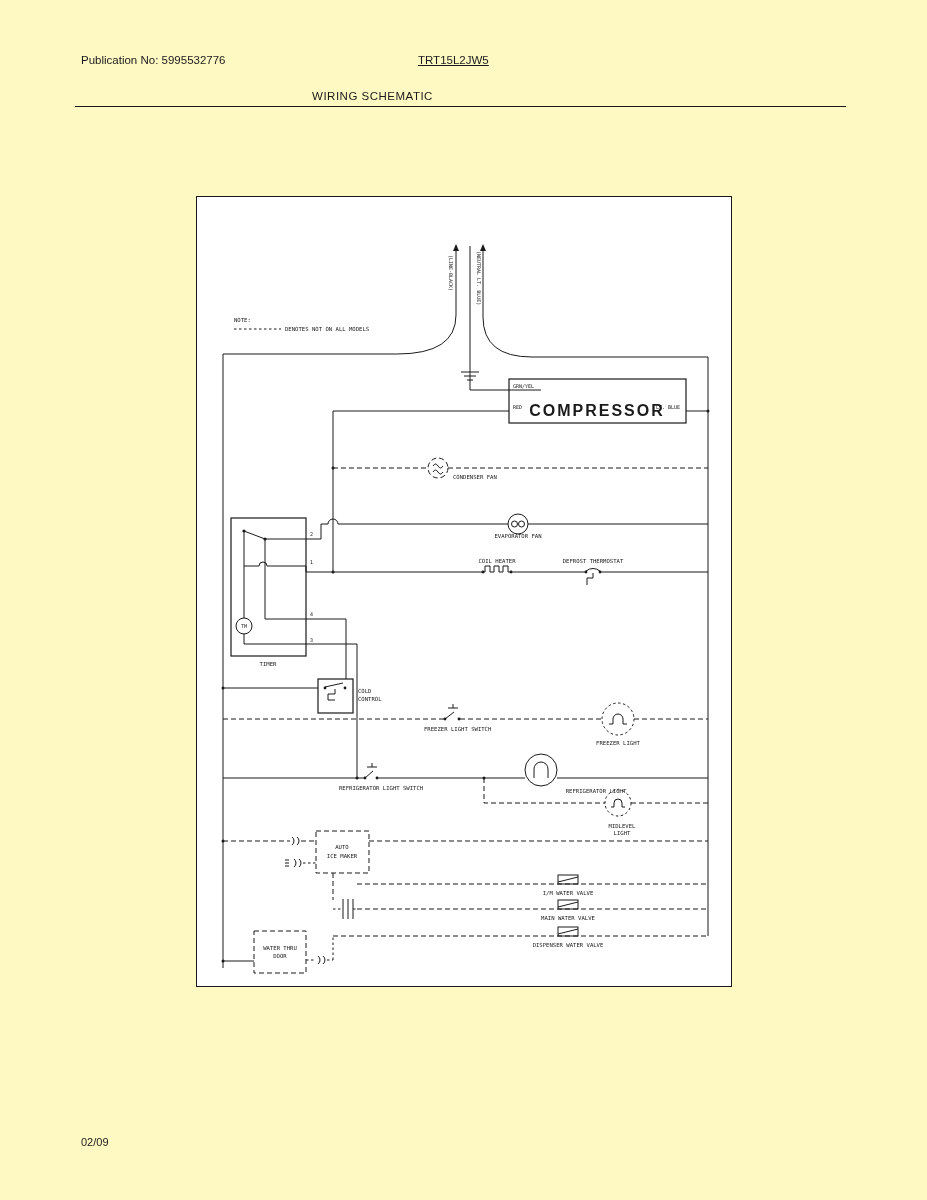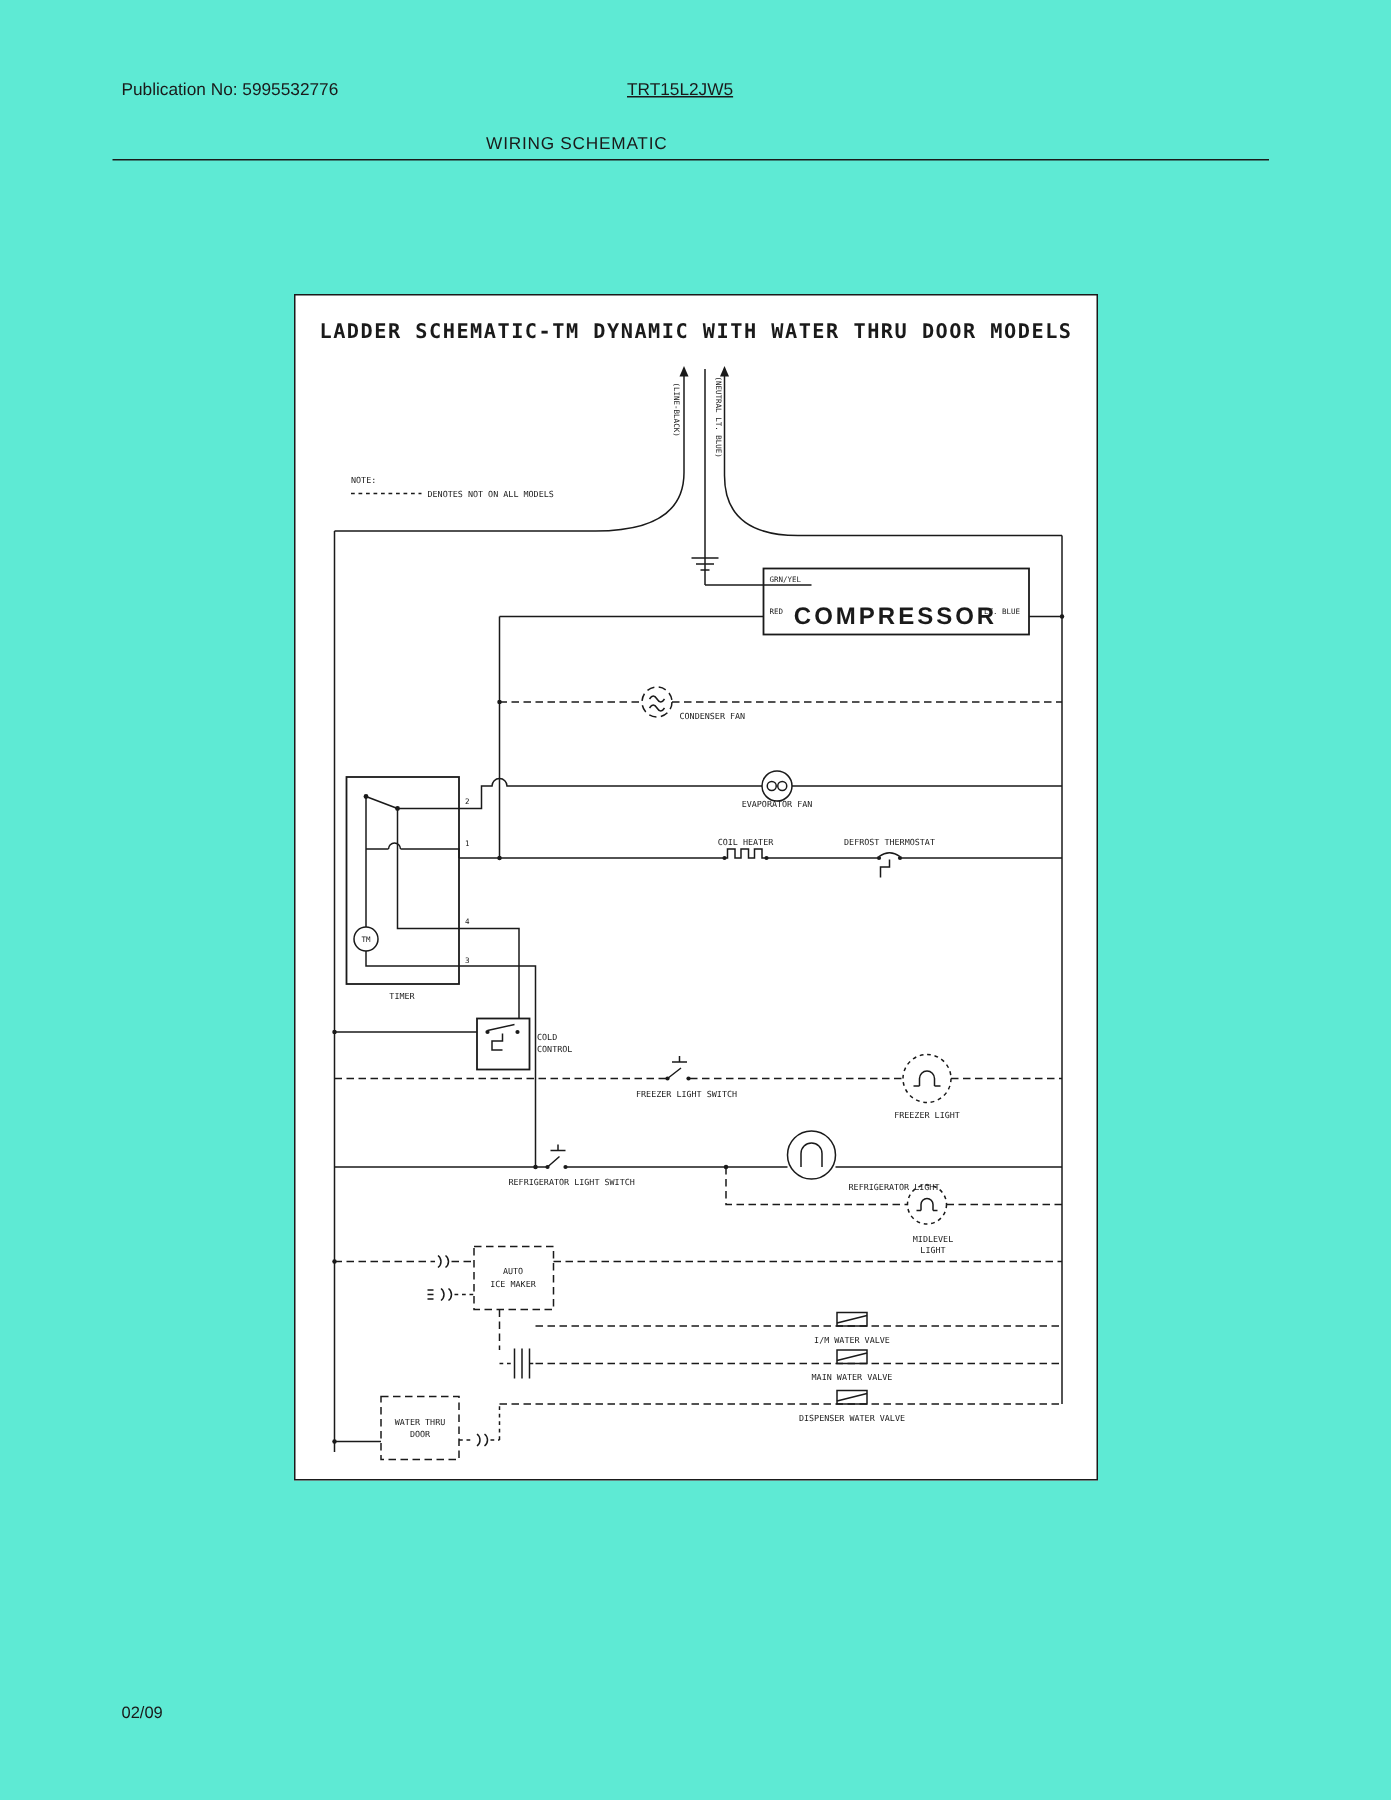--- a/index.html
+++ b/index.html
@@ -1,20 +1,20 @@
 <!DOCTYPE html>
 <html><head>
 <meta charset="utf-8">
 <style>
   html,body{margin:0;padding:0;background:#ffffff;}
-  #page{position:relative;width:927px;height:1200px;background:#5eead4;
+  #page{position:relative;width:927px;height:1200px;background:#fef9c3;
         font-family:"Liberation Sans", sans-serif;color:#1a1a1a;overflow:hidden;}
   .hdr-left{position:absolute;left:81px;top:54px;font-size:11.5px;}
   .hdr-model{position:absolute;left:418px;top:54px;font-size:11.5px;text-decoration:underline;}
-  .hdr-section{position:absolute;left:0;top:90px;width:745px;text-align:center;font-size:11.5px;letter-spacing:.5px;margin-left:12px;}
+  .hdr-section{position:absolute;left:0;top:90px;width:745px;text-align:center;font-size:11.5px;letter-spacing:.5px;}
   .hdr-rule{position:absolute;left:75px;top:106px;width:771px;height:0;border-top:1.2px solid #1a1a1a;}
   #frame{position:absolute;left:196px;top:196px;width:534px;height:789px;border:1.4px solid #1a1a1a;background:#fff;}
   #frame .title{position:absolute;left:0;top:16px;width:534px;text-align:center;
         font-family:"DejaVu Sans Mono", monospace;font-weight:bold;font-size:13.5px;letter-spacing:1px;white-space:nowrap;}
   #frame svg{position:absolute;left:0;top:0;}
   .ftr-date{position:absolute;left:81px;top:1136px;font-size:11px;}
   .ftr-page{position:absolute;left:0;top:1136px;width:927px;text-align:center;font-size:11.5px;}
   svg text{font-family:"DejaVu Sans Mono", monospace;fill:#1a1a1a;}
   .lbl{font-size:5.6px;}
   .lbl-sm{font-size:5px;}
@@ -29,21 +29,20 @@
 <body>
 
 <div id="page">
 
   <div class="hdr-left">Publication No: 5995532776</div>
   <div class="hdr-model">TRT15L2JW5</div>
   <div class="hdr-section">WIRING SCHEMATIC</div>
   <div class="hdr-rule"></div>
 
   <div id="frame">
-    <div class="title">LADDER SCHEMATIC-TM DYNAMIC WITH WATER THRU DOOR MODELS</div>
 
     <svg width="534" height="789" viewBox="0 0 534 789">
 
       <g>
         <path class="wire" d="M259,49 V118 Q259,157 200,157 H26"></path>
         <path class="wire" d="M286,49 V120 Q286,160 335,160 H511"></path>
         <path class="wire" d="M273,49 V193"></path>
         <path d="M259,47 l-3,7 h6 z" class="dot"></path>
         <path d="M286,47 l-3,7 h6 z" class="dot"></path>
         <text class="lbl-sm" transform="rotate(90 252 58)" x="252" y="58">(LINE-BLACK)</text>

